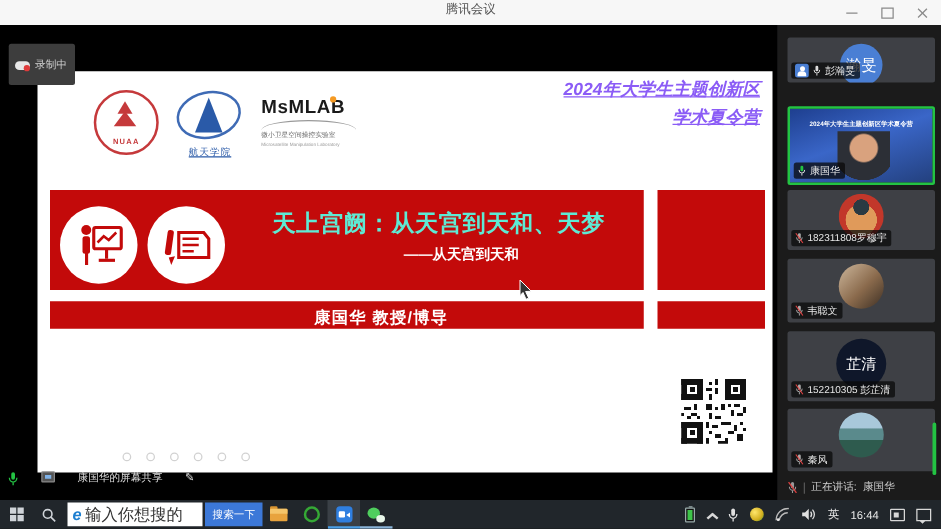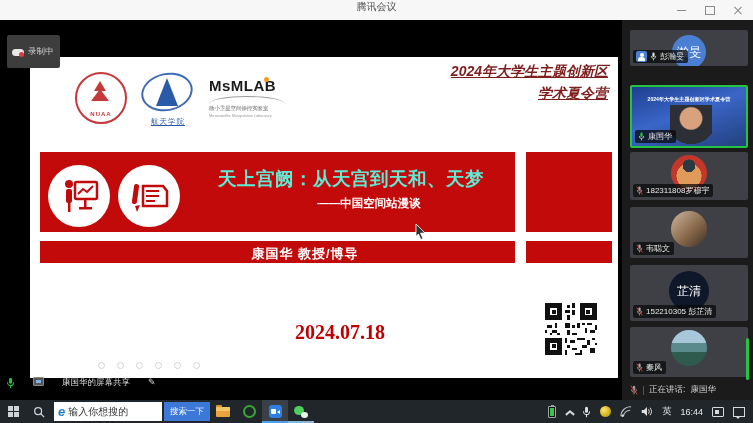--- a/index.html
+++ b/index.html
@@ -40,21 +40,21 @@
   .emblem-ellipse { position:absolute; left:2px; top:1px; width:52px; height:38px; border:2px solid #3f6bb5; border-radius:50%; transform:rotate(-12deg); }
   .emblem-tri { position:absolute; left:17px; top:6px; width:0; height:0; border-left:11px solid transparent; border-right:11px solid transparent; border-bottom:28px solid #2a5aa8; }
   .emblem-label { position:absolute; left:0; bottom:-3px; width:100%; text-align:center; font-size:7.5px; color:#2a5aa8; text-decoration:underline; letter-spacing:1px; }
   .mslab { position:relative; width:84px; height:46px; padding-top:2px; }
   .mslab-word { font-size:15px; font-weight:bold; color:#1a1a1a; letter-spacing:0.5px; position:relative; }
   .mslab-dot { position:absolute; left:55px; top:2px; width:5px; height:5px; background:#f59a23; border-radius:50%; }
   .mslab-arc { width:76px; height:8px; border-top:1px solid #999; border-radius:50% 50% 0 0 / 100% 100% 0 0; margin-top:2px; }
   .mslab-cn { font-size:6px; color:#666; transform:scale(0.9); transform-origin:left; white-space:nowrap; }
   .mslab-en { font-size:6px; color:#999; transform:scale(0.62); transform-origin:left; white-space:nowrap; }
 
-  .slide-header { position:absolute; right:10px; top:4px; text-align:right; color:#7f1d1d; font-weight:bold; font-style:italic; font-size:14px; line-height:1.55; }
+  .slide-header { position:absolute; right:10px; top:4px; text-align:right; color:#8b5cf6; font-weight:bold; font-style:italic; font-size:14px; line-height:1.55; }
   .slide-header div { text-decoration:underline; }
 
   .band { position:absolute; background:#c30a0a; }
   .band-main { left:10px; top:95px; width:475px; height:80px; }
   .band-right-1 { left:496px; top:95px; width:86px; height:80px; }
   .band-presenter { left:10px; top:184px; width:475px; height:22px; display:flex; align-items:flex-end; justify-content:center; }
   .band-right-2 { left:496px; top:184px; width:86px; height:22px; }
 
   .circle-icon { position:absolute; top:13px; width:62px; height:62px; background:#fff; border-radius:50%; display:flex; align-items:center; justify-content:center; }
   .ci-1 { left:8px; } .ci-2 { left:78px; }
@@ -103,21 +103,21 @@
   
   .taskbar { position:absolute; left:0; top:400px; width:753px; height:23px; background:#21262b; display:flex; align-items:center; }
   .tb-left { display:flex; align-items:center; height:100%; }
   .tb-item { width:26px; height:23px; display:flex; align-items:center; justify-content:center; }
   .tb-item.active { background:#3a4046; box-shadow:inset 0 -2px 0 #4ba0e8; }
   .tb-item.open { box-shadow:inset 0 -2px 0 #8ab4d8; }
   .win-logo { width:11px; height:11px; display:grid; grid-template-columns:5px 5px; grid-template-rows:5px 5px; gap:1px; }
   .win-logo i { background:#cfd3d8; }
   .searchbox { height:19px; width:108px; background:#fff; display:flex; align-items:center; margin:0 2px; }
   .searchbox .edge-e { font-size:13px; font-weight:bold; color:#1e7fd0; font-style:italic; margin:0 3px 0 4px; }
-  .searchbox .ph { font-size:10px; color:#333; flex:1; white-space:nowrap; overflow:hidden; }
+  .searchbox .ph { font-size:13px; color:#333; flex:1; white-space:nowrap; overflow:hidden; }
   .search-btn { height:19px; background:#3c78d8; color:#fff; font-size:8.5px; display:flex; align-items:center; padding:0 6px; white-space:nowrap; }
   .folder-icon { width:14px; height:10px; background:#e8a33d; border-radius:1px; position:relative; }
   .folder-icon::before { content:""; position:absolute; left:0; top:-2px; width:6px; height:3px; background:#d89431; border-radius:1px 1px 0 0; }
   .folder-icon::after { content:""; position:absolute; left:0; top:0; width:14px; height:4px; background:#f5c56a; border-radius:1px 1px 0 0; }
   .green-e { width:13px; height:13px; border:2.5px solid #35a835; border-radius:50%; position:relative; }
   .meeting-icon { width:13px; height:13px; background:#2f7fe0; border-radius:3px; position:relative; }
   .meeting-icon::before { content:""; position:absolute; left:2.5px; top:4px; width:5px; height:5px; background:#fff; border-radius:1px; }
   .meeting-icon::after { content:""; position:absolute; left:8px; top:4.5px; width:0; height:0; border-top:2px solid transparent; border-bottom:2px solid transparent; border-right:3px solid #fff; }
   .wechat-icon { width:14px; height:12px; position:relative; }
   .wechat-icon::before { content:""; position:absolute; left:0; top:0; width:10px; height:9px; background:#4fce5d; border-radius:50%; }
@@ -207,30 +207,29 @@
             <svg width="40" height="40" viewBox="0 0 40 40">
               <rect x="4" y="8" width="5" height="20" rx="2" fill="#c30a0a" transform="rotate(8 6 18)"></rect>
               <polygon points="6,30 8,36 11,29" fill="#c30a0a"></polygon>
               <path d="M14 10 h20 l4 5 v15 h-24 z" fill="none" stroke="#c30a0a" stroke-width="2.5"></path>
               <line x1="17" y1="15" x2="30" y2="15" stroke="#c30a0a" stroke-width="2"></line>
               <line x1="17" y1="20" x2="30" y2="20" stroke="#c30a0a" stroke-width="2"></line>
               <line x1="17" y1="25" x2="26" y2="25" stroke="#c30a0a" stroke-width="2"></line>
             </svg>
           </div>
           <div class="band-title">天上宫阙：从天宫到天和、天梦</div>
-          <div class="band-subtitle">——中国空间站漫谈</div>
+          <div class="band-subtitle">——从天宫到天和</div>
         </div>
         <div class="band band-right-1"></div>
 
         <div class="band band-presenter">
           <div class="presenter-text">康国华 教授/博导</div>
         </div>
         <div class="band band-right-2"></div>
 
-        <div class="slide-date">2024.07.18</div>
 
         <svg class="qr" viewBox="0 0 21 21" shape-rendering="crispEdges">
           <rect width="21" height="21" fill="#fff"></rect>
           <g fill="#111">
             <rect x="0" y="0" width="7" height="2"></rect>
               <rect x="0" y="0" width="2" height="7"></rect>
               <rect x="5" y="0" width="2" height="7"></rect>
               <rect x="0" y="5" width="7" height="2"></rect>
               <rect x="2.7" y="2.7" width="1.6" height="1.6"></rect>
             <rect x="14" y="0" width="7" height="2"></rect>

